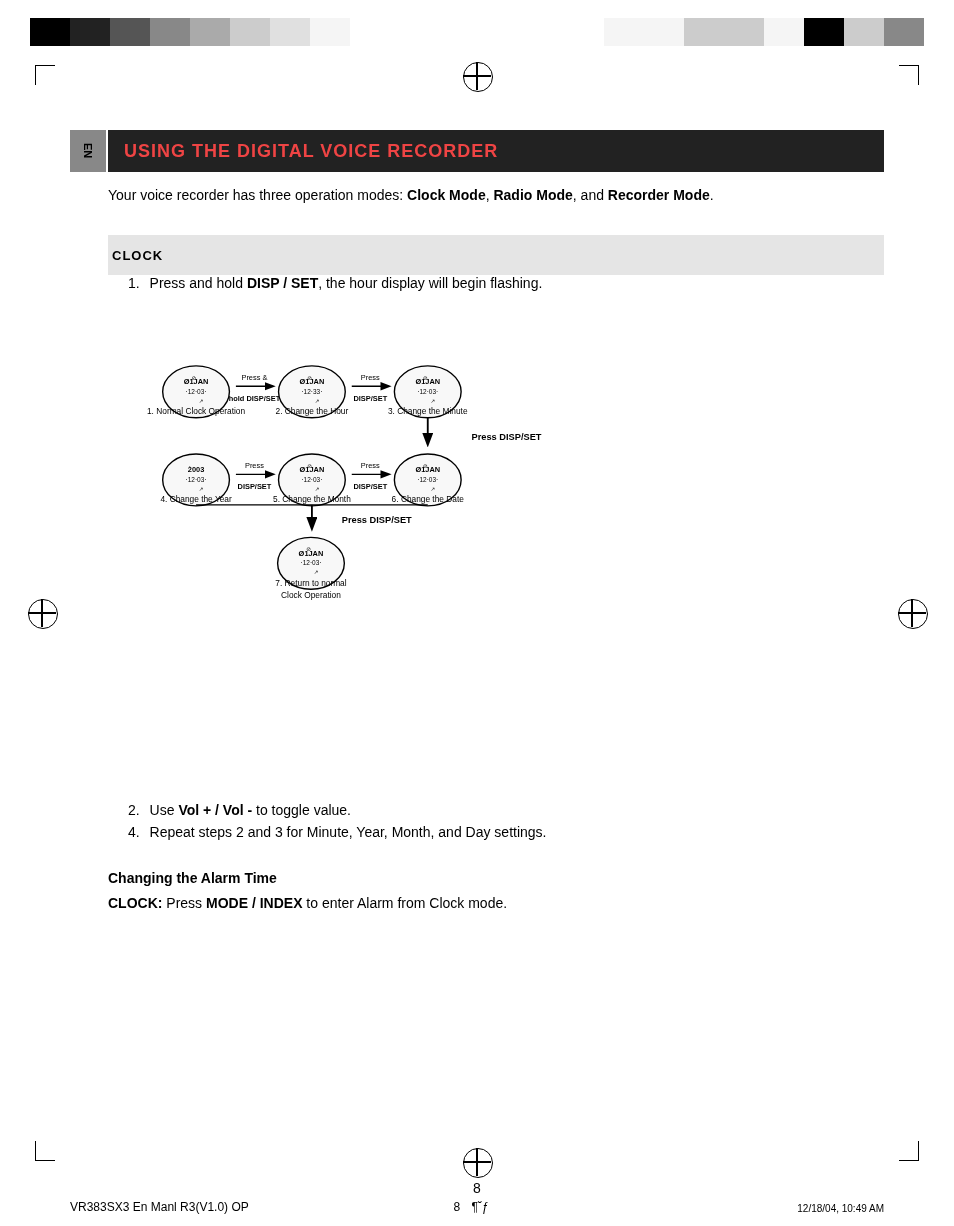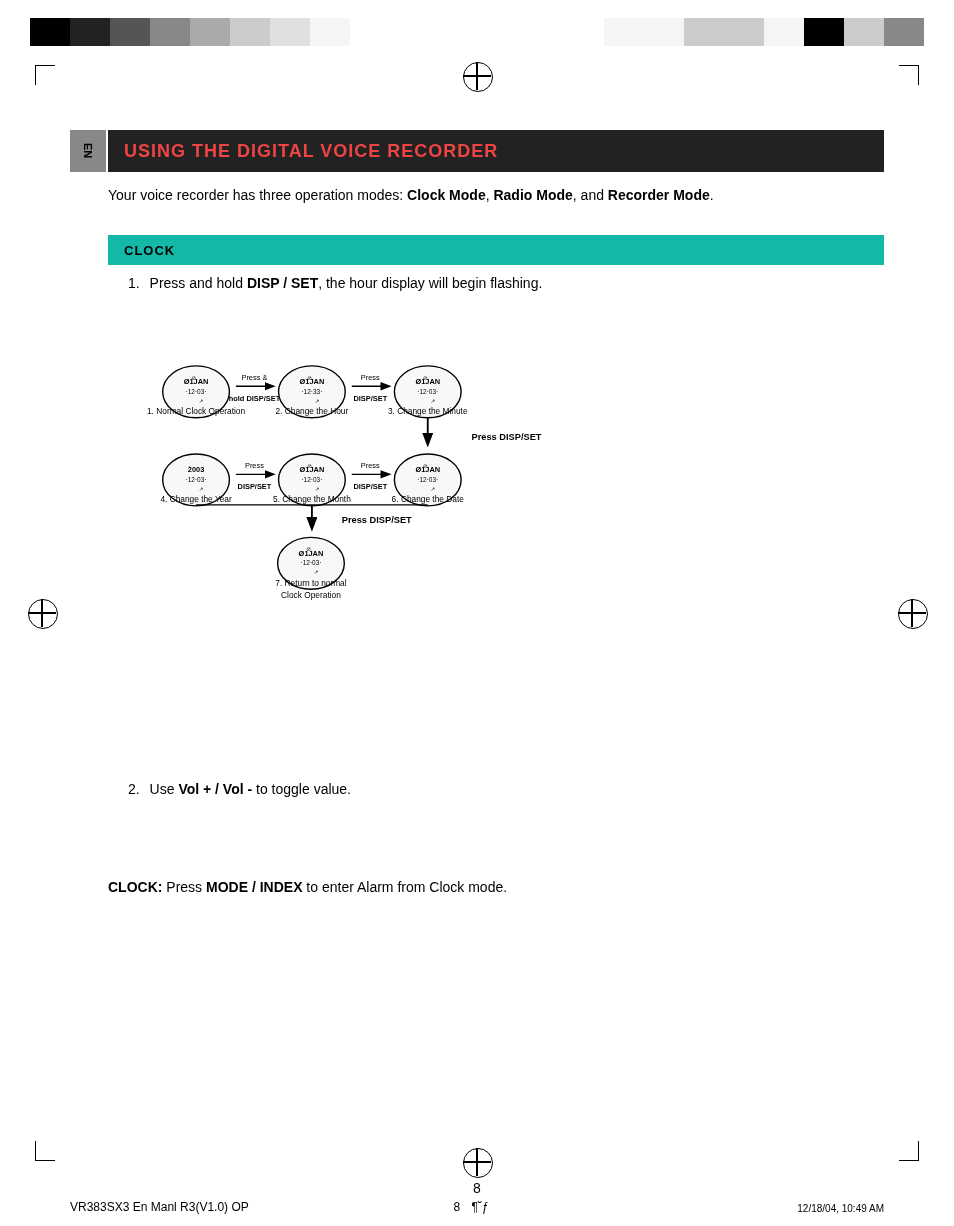--- a/index.html
+++ b/index.html
@@ -99,25 +99,25 @@
       font-size: 14px;
       line-height: 1.5;
     }
 
     
     .section-header {
       position: absolute;
       left: 38px;
       top: 105px;
       right: 0;
-      height: 30px;
-      background: #14b8a6;
+      height: 40px;
+      background: #e5e5e5;
       display: flex;
       align-items: center;
-      padding-left: 16px;
+      padding-left: 4px;
     }
     .section-header span {
       font-weight: bold;
       font-size: 13px;
       color: #000;
       letter-spacing: 1px;
     }
 
     
     .content-block {
@@ -146,21 +146,21 @@
       left: 38px;
       top: 202px;
       right: 16px;
       height: 420px;
     }
 
     
     .list-items {
       position: absolute;
       left: 38px;
-      top: 648px;
+      top: 669px;
       right: 0;
     }
 
     .list-item {
       font-size: 14px;
       line-height: 1.6;
       padding-left: 20px;
     }
 
     .alarm-section {
@@ -439,23 +439,28 @@
         </marker>
       </defs>
     </svg>
   </div>
 
   <div class="list-items">
     <div class="list-item">
       <span style="margin-right:6px;">2.</span>
       <span>Use </span><strong>Vol + / Vol -</strong><span> to toggle value.</span>
     </div>
+    <div class="list-item">
+      <span style="margin-right:6px;">4.</span>
+      <span>Repeat steps 2 and 3 for Minute, Year, Month, and Day settings.</span>
+    </div>
   </div>
 
   <div class="alarm-section">
+    <div class="subsection-title">Changing the Alarm Time</div>
     <div style="font-size:14px; line-height:1.6; margin-top:6px;">
       <strong>CLOCK:</strong><span> Press </span><strong>MODE / INDEX</strong><span> to enter Alarm from Clock mode.</span>
     </div>
   </div>
 
 </div>
 
 <div class="page-number">8</div>
 
 <div class="footer-left">VR383SX3 En Manl R3(V1.0) OP</div>

